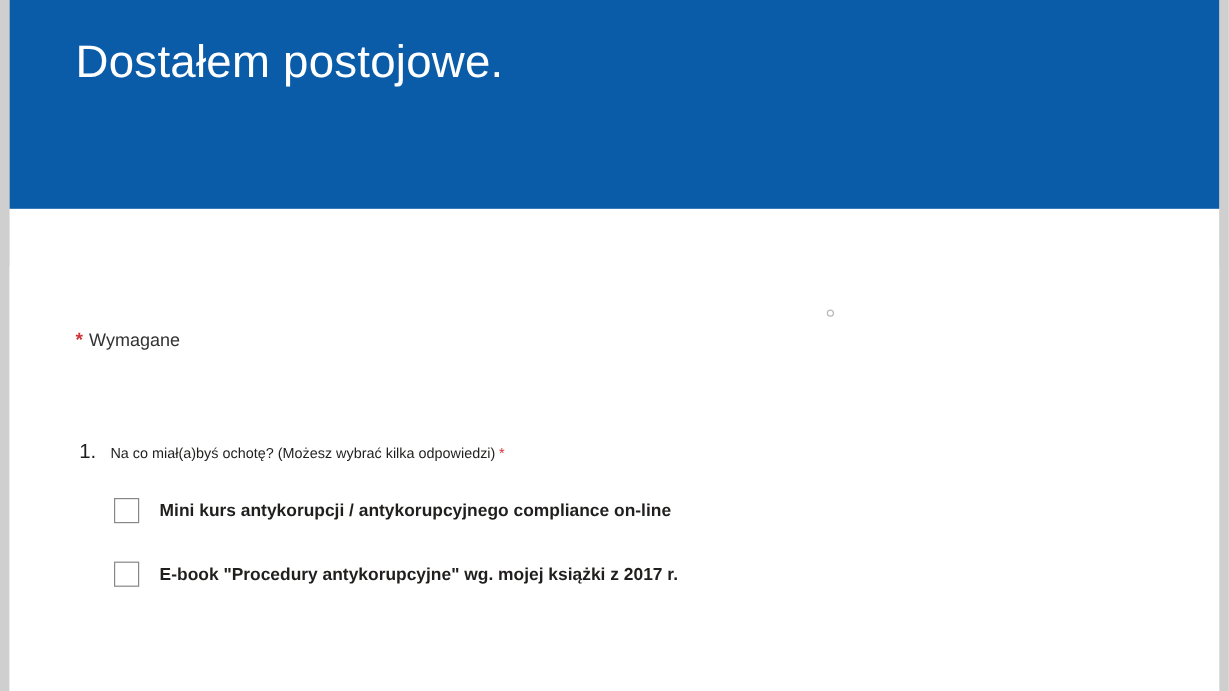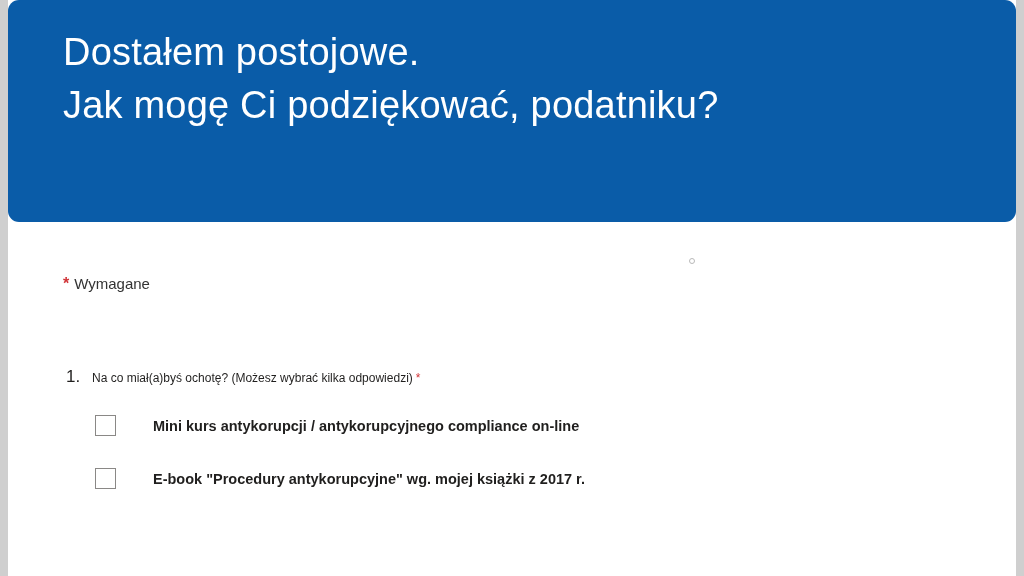--- a/index.html
+++ b/index.html
@@ -29,24 +29,23 @@
   }
   .rail.left { left: 0; }
   .rail.right { right: 0; }
 
   
   .banner {
     position: absolute;
     left: 8px;
     top: 0;
     width: 1008px;
-    height: 222px;
+    height: 174px;
     background: #0a5ca8;
     box-sizing: border-box;
-    border-radius: 11px;
   }
   .banner-inner {
     position: absolute;
     left: 55px;
     top: 26px;
     right: 40px;
   }
   .banner-line {
     color: #ffffff;
     font-size: 38px;
@@ -122,21 +121,20 @@
 
   .options {
     margin-top: 23px;
     margin-left: 29px;
   }
   .option {
     display: flex;
     align-items: center;
     height: 27px;
     margin-bottom: 26px;
-    gap: 20px;
   }
   .checkbox {
     width: 21px;
     height: 21px;
     border: 1px solid #8a8886;
     background: #ffffff;
     box-sizing: border-box;
     flex: none;
   }
   .option-label {
@@ -151,21 +149,20 @@
 <body>
 
 <div class="page">
 
   <div class="rail left"></div>
   <div class="rail right"></div>
 
   <div class="banner">
     <div class="banner-inner">
       <div class="banner-line">Dostałem postojowe.</div>
-      <div class="banner-line">Jak mogę Ci podziękować, podatniku?</div>
     </div>
   </div>
 
   <div class="content">
 
     <div class="required-note">
       <span class="star">*</span><span>Wymagane</span>
     </div>
 
     <div class="spinner-dot"></div>

